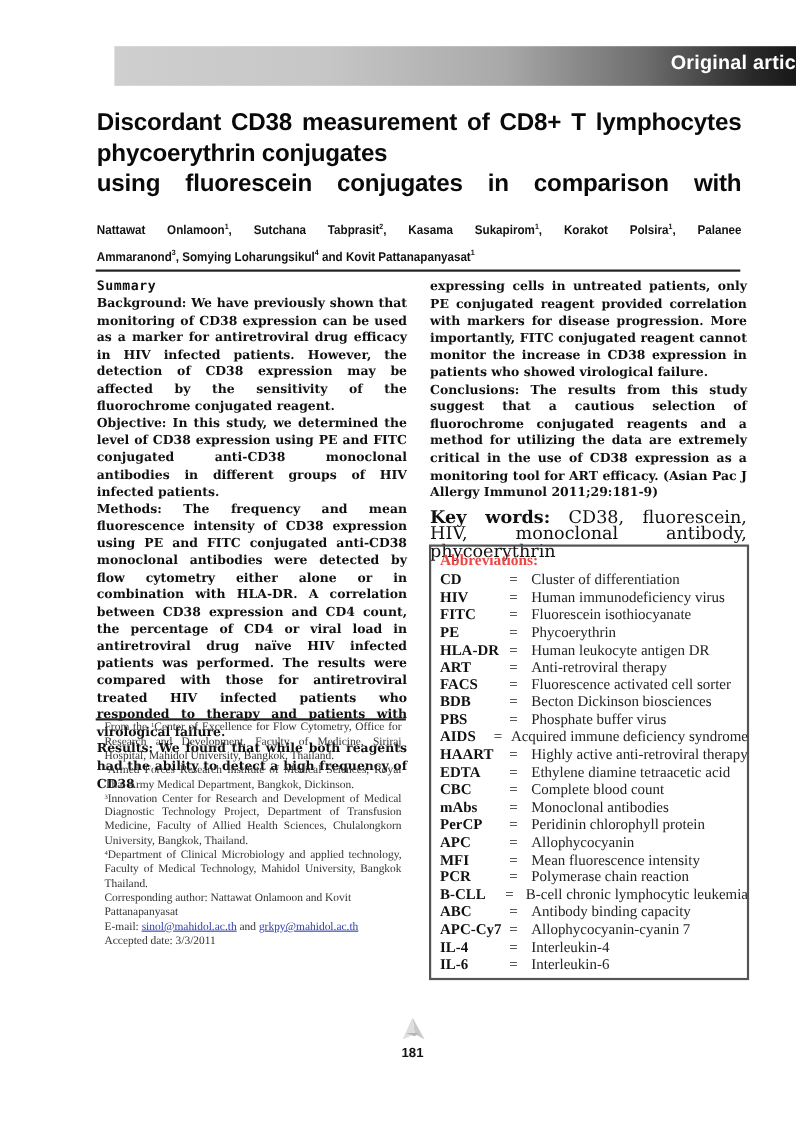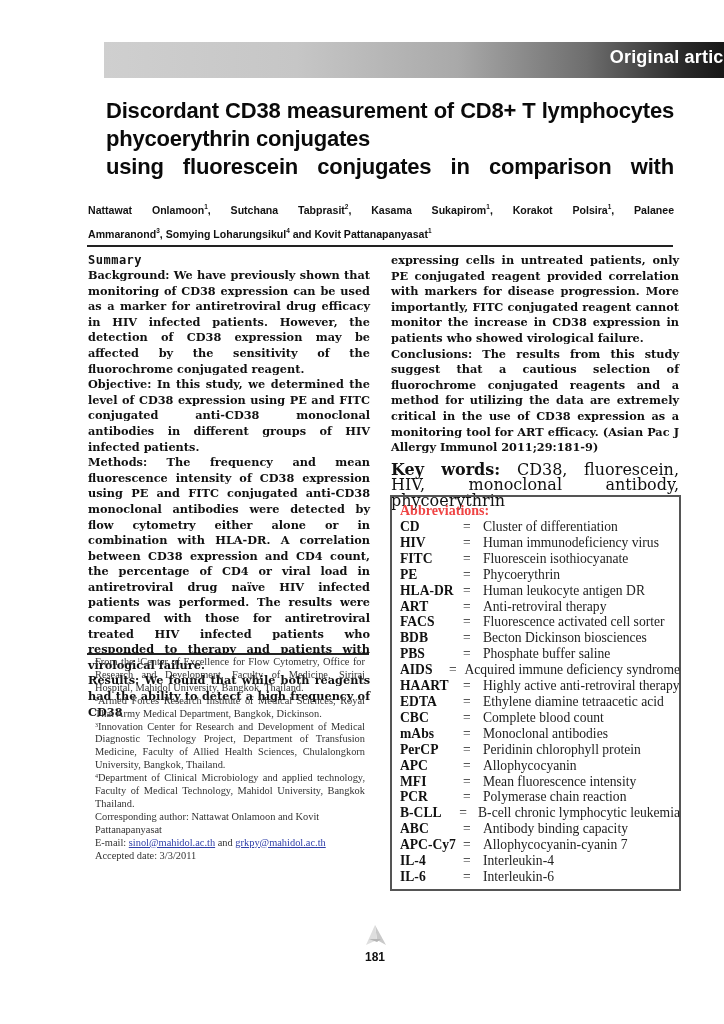--- a/index.html
+++ b/index.html
@@ -17,21 +17,21 @@
     font-size: 18px; color: #ffffff; letter-spacing: 0.2px;
   }
 
   
   #title {
     left: 88px; top: 97px; width: 586px;
     font-family: "Liberation Sans", sans-serif; font-weight: bold;
     font-size: 22px; line-height: 28px; text-align: justify; text-align-last: left;
     color: #0a0a0a; letter-spacing: -0.2px;
   }
-  #title .tl { display: block; text-align: justify; text-align-last: justify; margin-left: 18px; }
+  #title .tl { display: block; text-align: justify; text-align-last: justify; }
   #title .tl.last { text-align-last: left; }
 
   
   #authors {
     left: 88px; top: 198px; width: 586px;
     font-family: "Liberation Sans", sans-serif; font-weight: bold;
     font-size: 11.5px; line-height: 24px; color: #111;
     transform: scaleX(0.92); transform-origin: left top;
   }
   #authors .al { display: block; text-align: justify; text-align-last: justify; width: 637px; }
@@ -198,21 +198,21 @@
         <span class="def">Fluorescence activated cell sorter</span>
       </div>
       <div class="abbr-row">
         <span class="ab">BDB</span>
         <span class="eq">=</span>
         <span class="def">Becton Dickinson biosciences</span>
       </div>
       <div class="abbr-row">
         <span class="ab">PBS</span>
         <span class="eq">=</span>
-        <span class="def">Phosphate buffer saline</span>
+        <span class="def">Phosphate buffer virus</span>
       </div>
       <div class="abbr-row">
         <span class="ab">AIDS</span>
         <span class="eq">=</span>
         <span class="def">Acquired immune deficiency syndrome</span>
       </div>
       <div class="abbr-row">
         <span class="ab">HAART</span>
         <span class="eq">=</span>
         <span class="def">Highly active anti-retroviral therapy</span>

